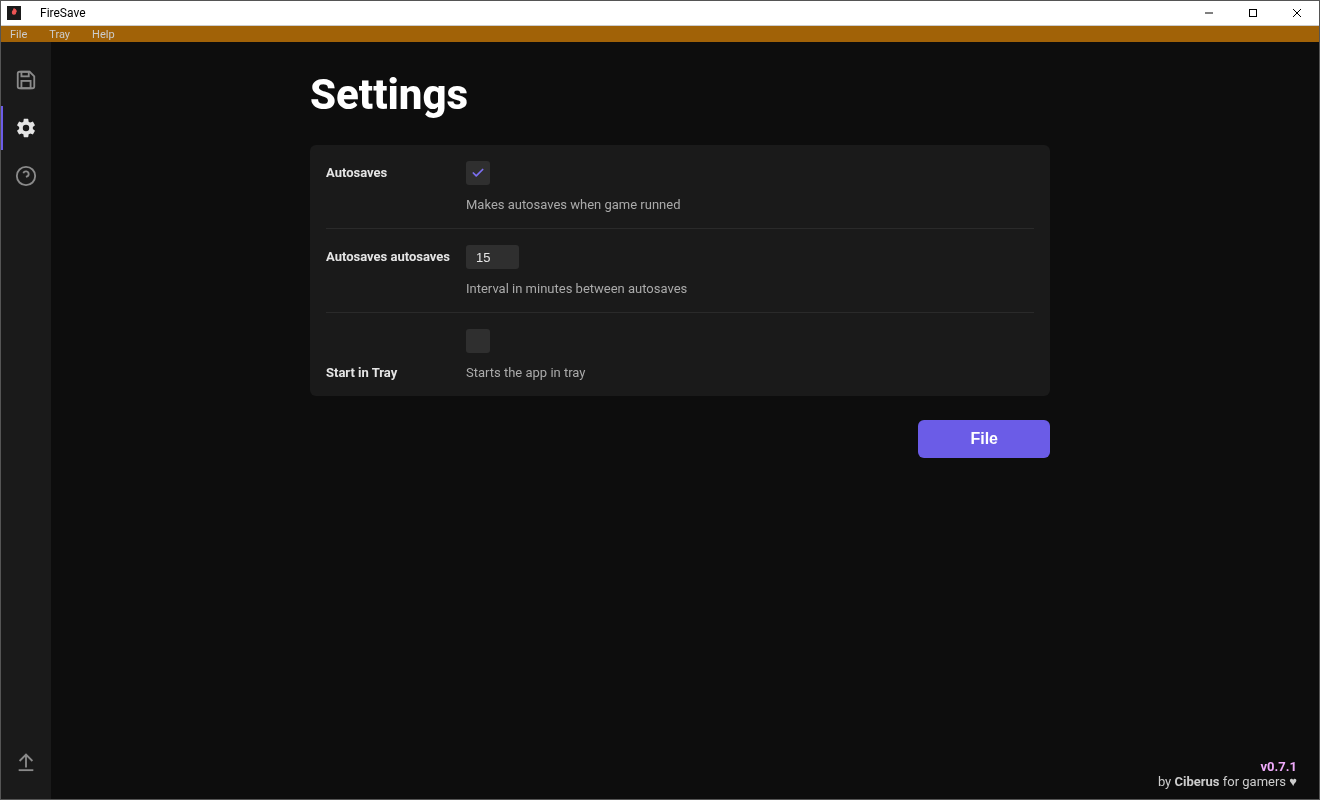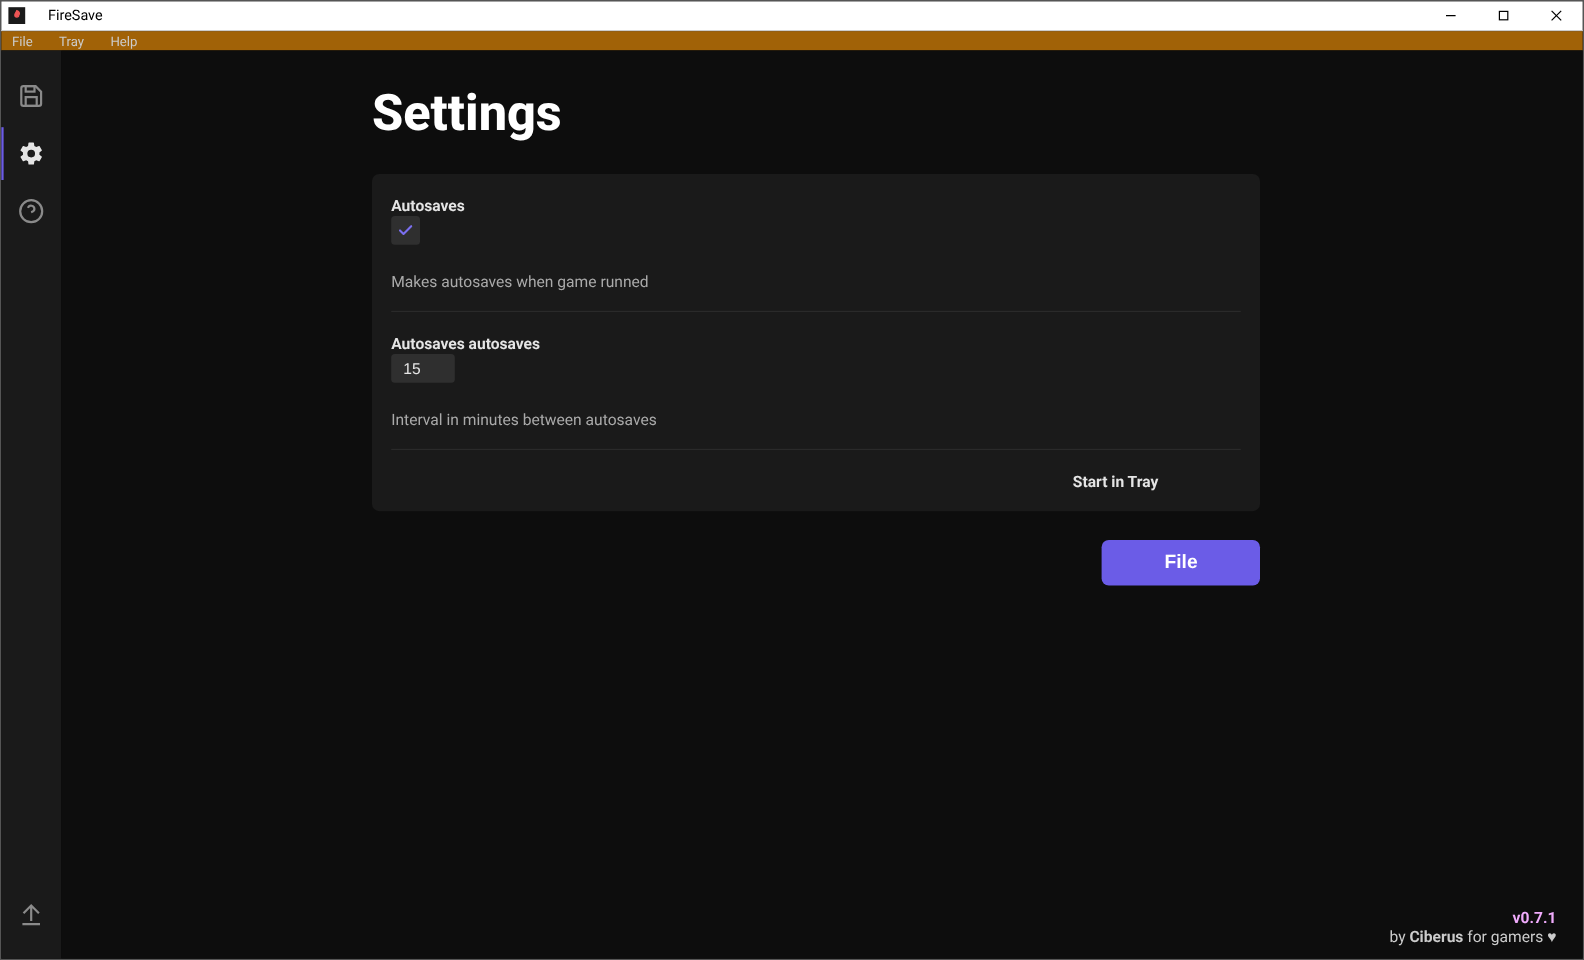--- a/index.html
+++ b/index.html
@@ -117,37 +117,36 @@
 }
 .settings-card {
   background: #1a1a1a;
   border-radius: 6px;
   padding: 0 16px;
 }
 .setting-row {
   display: flex;
   padding: 16px 0;
   border-bottom: 1px solid #2a2a2a;
-  flex-direction: column;
 }
 .setting-row:last-child { border-bottom: none; align-items: flex-end; }
 .setting-label {
   width: 140px;
   font-size: 13px;
   font-weight: 700;
   color: #e5e5e5;
   padding-top: 4px;
 }
 .setting-control {
   flex: 1;
 }
 .setting-desc {
   font-size: 13px;
   color: #aaa;
-  margin-top: 24px;
+  margin-top: 12px;
 }
 .checkbox {
   width: 24px;
   height: 24px;
   background: #2f2f2f;
   border-radius: 3px;
   display: flex;
   align-items: center;
   justify-content: center;
   cursor: pointer;
@@ -277,20 +276,26 @@
         <div class="setting-row">
           <div class="setting-label">Autosaves autosaves</div>
           <div class="setting-control">
             <input class="num-input" type="text" value="15" style="">
             <div class="setting-desc">Interval in minutes between autosaves</div>
           </div>
         </div>
 
         <div class="setting-row">
           <div class="setting-label">Start in Tray</div>
+          <div class="setting-control">
+            <div class="checkbox">
+              
+            </div>
+            <div class="setting-desc">Starts the app in tray</div>
+          </div>
         </div>
       </div>
 
       <button class="save-btn">File</button>
     </div>
 
     <div class="footer">
       <div class="version">v0.7.1</div>
       <div>
         <span>by </span><span class="author">Ciberus</span><span> for gamers ♥</span>

